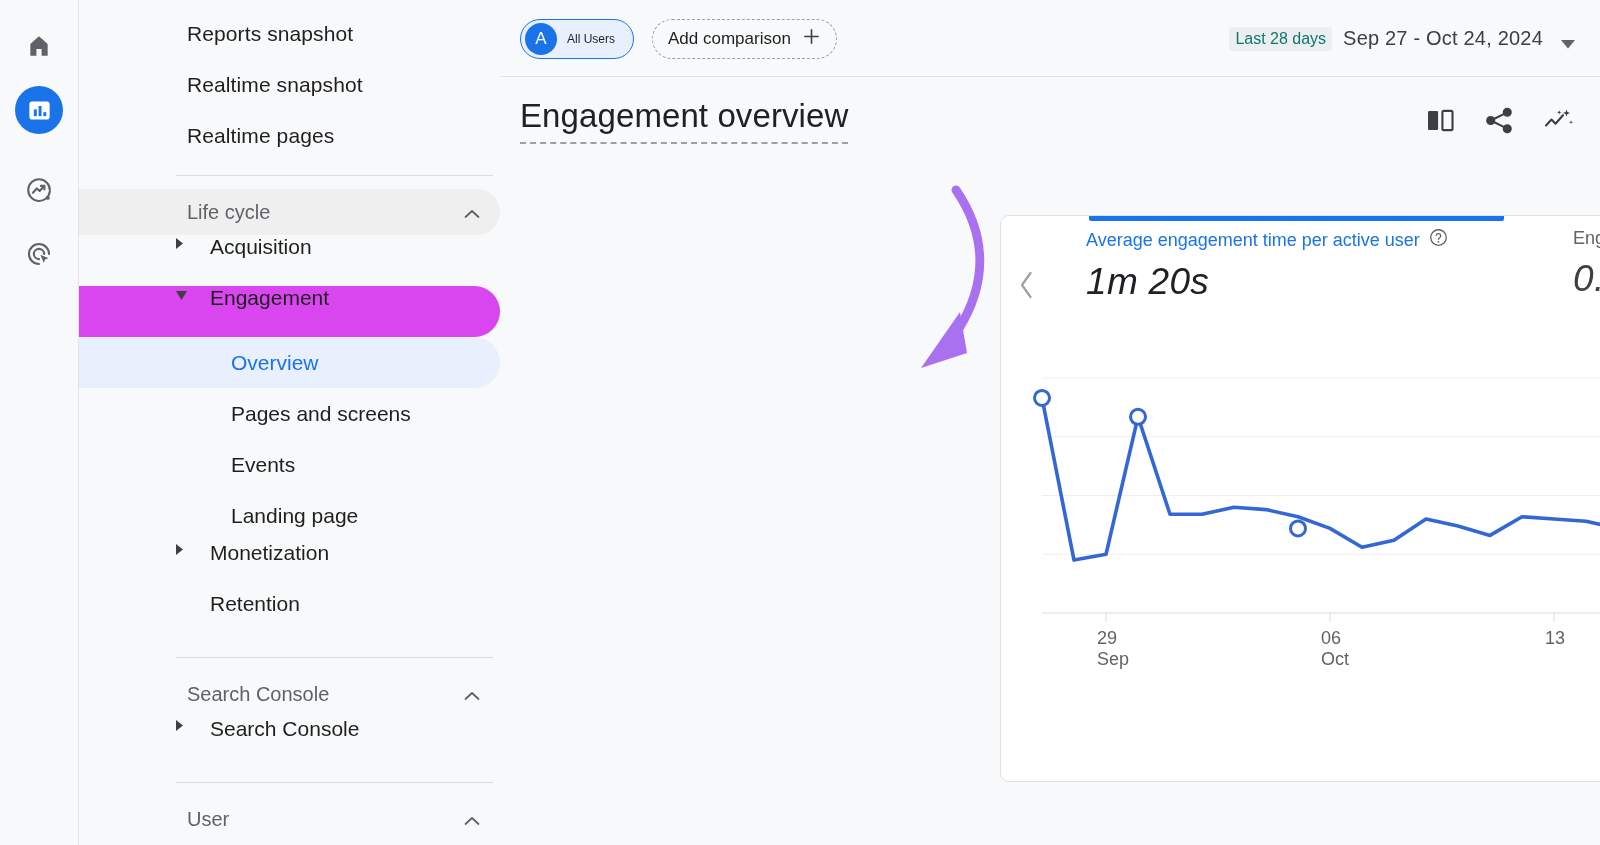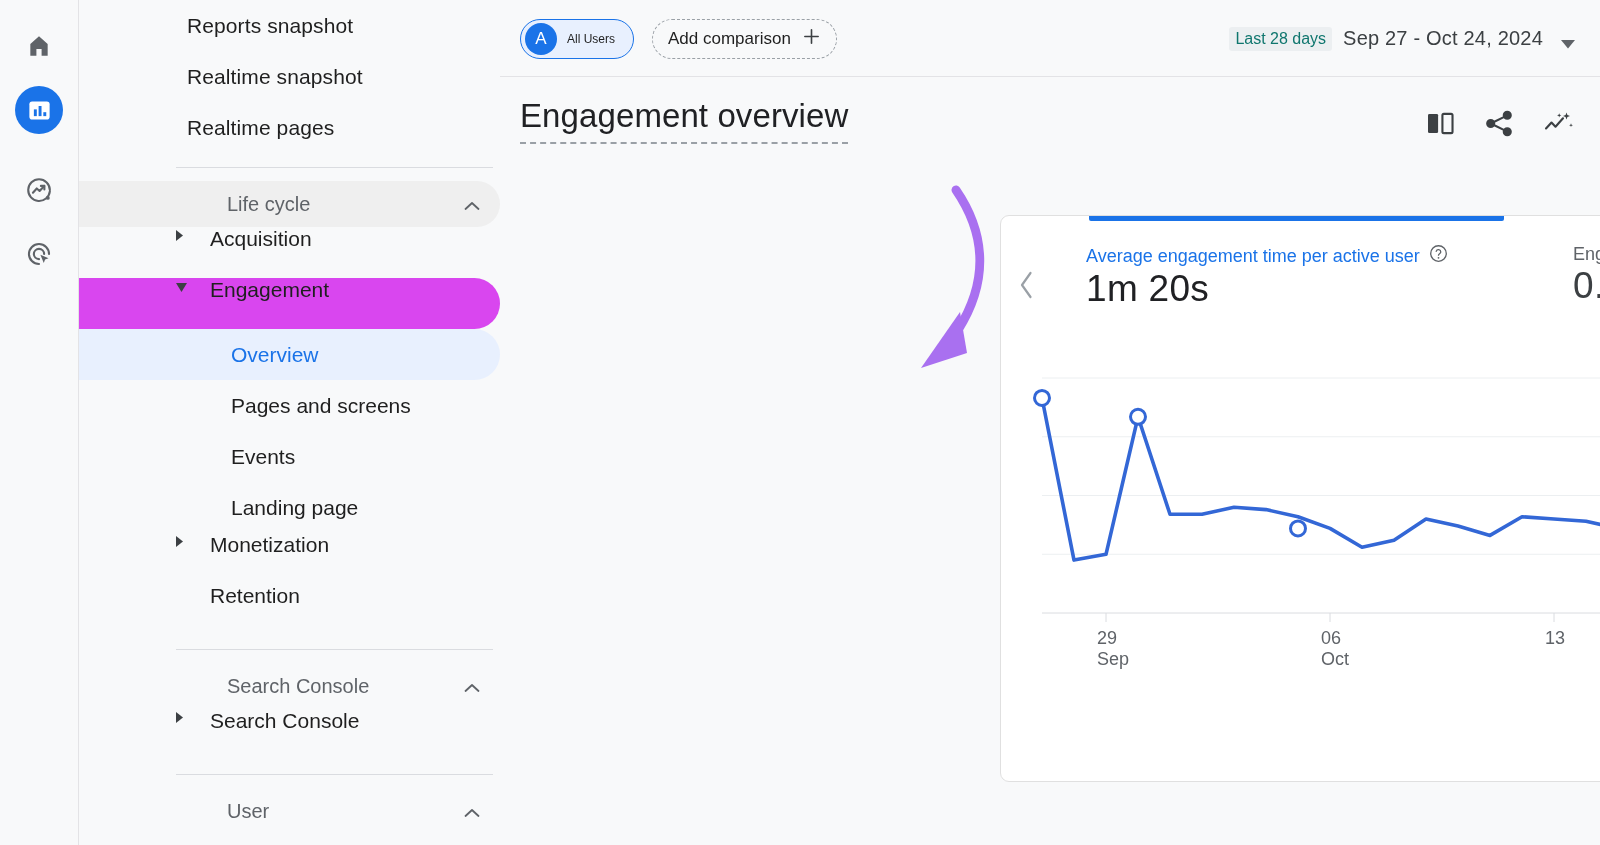--- a/index.html
+++ b/index.html
@@ -24,41 +24,42 @@
     display: flex; align-items: center; justify-content: center;
     margin-bottom: 16px; cursor: pointer;
   }
   .rail-btn.active { background: #1a73e8; }
   .rail-btn svg { display: block; }
 
   
   .nav {
     width: 421px; flex: 0 0 421px; height: 845px;
     background: #f8f9fa; position: relative; overflow: hidden;
+    padding-top: 8px;
   }
   .nav-item {
     height: 51px; display: flex; align-items: center;
     border-radius: 0 26px 26px 0; cursor: pointer;
     padding-right: 18px; position: relative;
   }
   .nav-item .label {
     font-size: 21px; color: #1f1f1f; letter-spacing: .1px;
     white-space: nowrap;
   }
   .nav-top .label { padding-left: 108px; }
   .nav-sep {
     height: 1px; background: #dadce0;
     margin: 14px 10px 13px 97px; width: 317px;
   }
   .nav-section {
     height: 46px; display: flex; align-items: center; justify-content: space-between;
     border-radius: 0 26px 26px 0; background: #efefef;
     padding-left: 108px; padding-right: 22px; cursor: pointer;
   }
-  .nav-section .label { font-size: 20px; color: #5f6368; margin-left: 40px; }
+  .nav-section .label { font-size: 20px; color: #5f6368; }
   .caret-up { width: 14px; height: 14px; }
   .nav-group {
     height: 51px; display: flex; align-items: flex-start;
     border-radius: 0 26px 26px 0; cursor: pointer; padding-left: 97px;
   }
   .nav-group.open { background: #d946ef; }
   .nav-group .tri { width: 18px; margin-right: 0; }
   .nav-group .label { font-size: 21px; color: #1f1f1f; padding-left: 16px; }
   .nav-group.noarrow .label { padding-left: 34px; }
   .nav-sub {
@@ -100,21 +101,21 @@
     font-size: 16px; color: #0f766e; background: #eceff1;
     padding: 3px 6px; border-radius: 3px;
   }
   .dr-text { font-size: 20px; color: #3c4043; letter-spacing: .2px; }
   .dr-caret { width: 13px; height: 8px; margin-left: 7px; }
   .topbar-rule {
     position: absolute; left: 0; right: 0; bottom: 0; height: 1px; background: #e3e3e6;
   }
 
   .titlerow {
-    display: flex; align-items: center; padding: 20px 26px 0 20px; position: relative;
+    display: flex; align-items: flex-start; padding: 20px 26px 0 20px; position: relative;
   }
   .page-title {
     font-size: 33px; color: #202124; font-weight: 400; letter-spacing: .1px;
     padding-bottom: 7px;
     border-bottom: 2px dashed #9aa0a6;
     display: inline-block;
   }
   .title-actions { margin-left: auto; display: flex; align-items: center; gap: 30px; padding-top: 10px; }
   .ticon { cursor: pointer; display: block; }
 
@@ -127,29 +128,29 @@
   .tab-indicator {
     position: absolute; left: 88px; top: 0; width: 415px; height: 5px;
     background: #1a73e8; border-radius: 0 0 2px 2px;
   }
   .metric-row { position: relative; height: 120px; }
   .nav-arrow {
     position: absolute; top: 54px; width: 30px; height: 30px;
     display: flex; align-items: center; justify-content: center; cursor: pointer;
   }
   .nav-arrow.left { left: 10px; }
-  .metric { position: absolute; top: 28px; }
+  .metric { position: absolute; top: 12px; }
   .metric.m1 { left: 85px; }
   .metric.m2 { left: 572px; width: 290px; overflow: hidden; }
   .metric .mlabel {
     font-size: 18px; white-space: nowrap; display: flex; align-items: center; gap: 9px;
   }
   .metric.m1 .mlabel { color: #1a73e8; }
   .metric.m2 .mlabel { color: #5f6368; }
-  .metric .mvalue { font-size: 37px; color: #202124; letter-spacing: .3px; }
+  .metric .mvalue { font-size: 37px; color: #202124; margin-top: 9px; letter-spacing: .3px; font-style: italic; }
   .metric.m2 .mvalue { color: #3c4043; }
 
   .chartwrap { position: absolute; left: 0; top: 125px; width: 1000px; height: 440px; }
   .chart-svg { display: block; }
 
   
   .annot { position: absolute; left: 410px; top: 180px; pointer-events: none; }
 </style>
 </head>
 <body>

